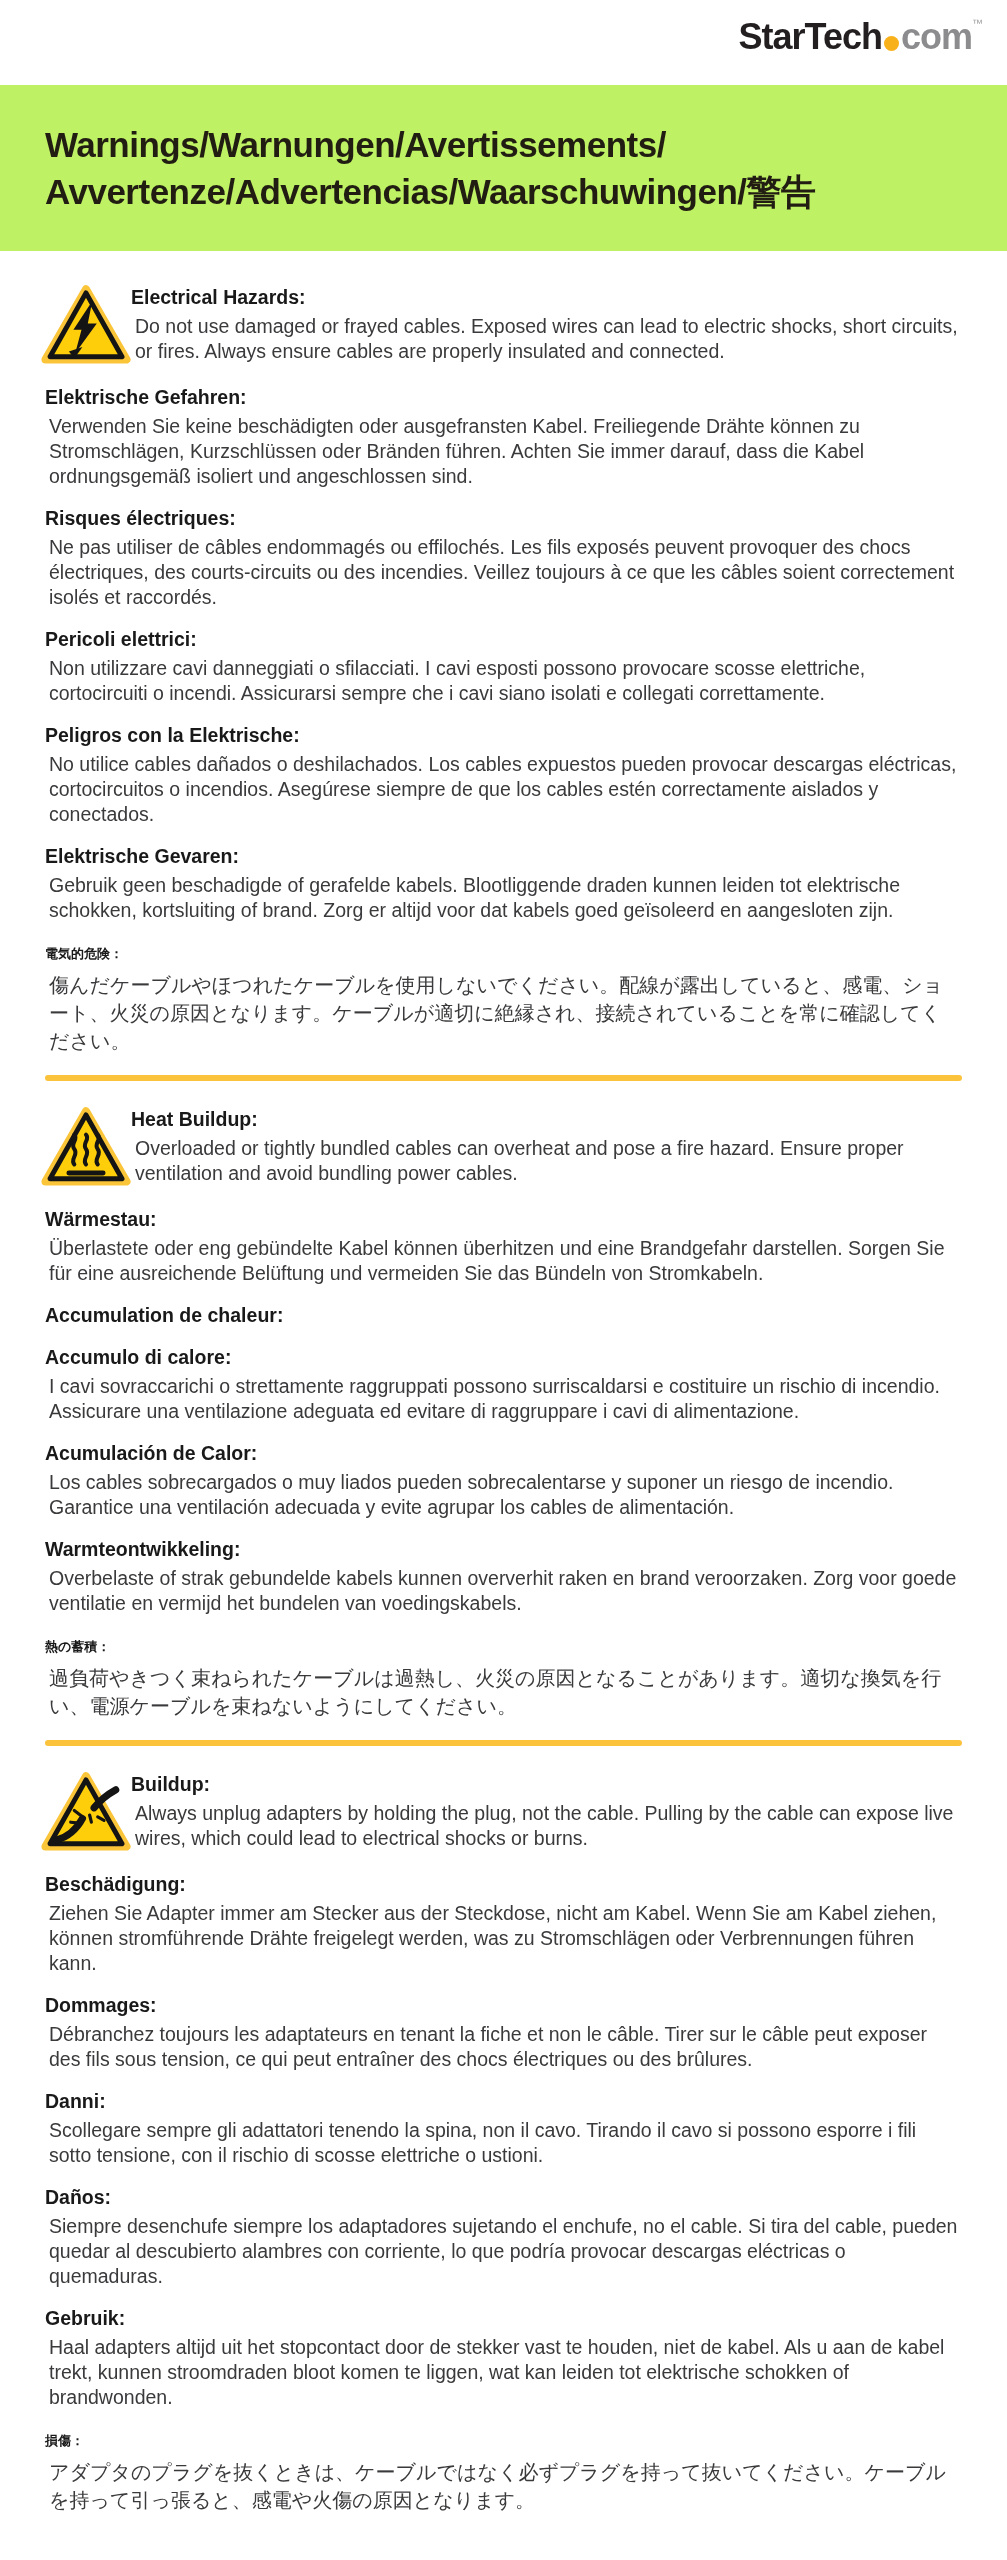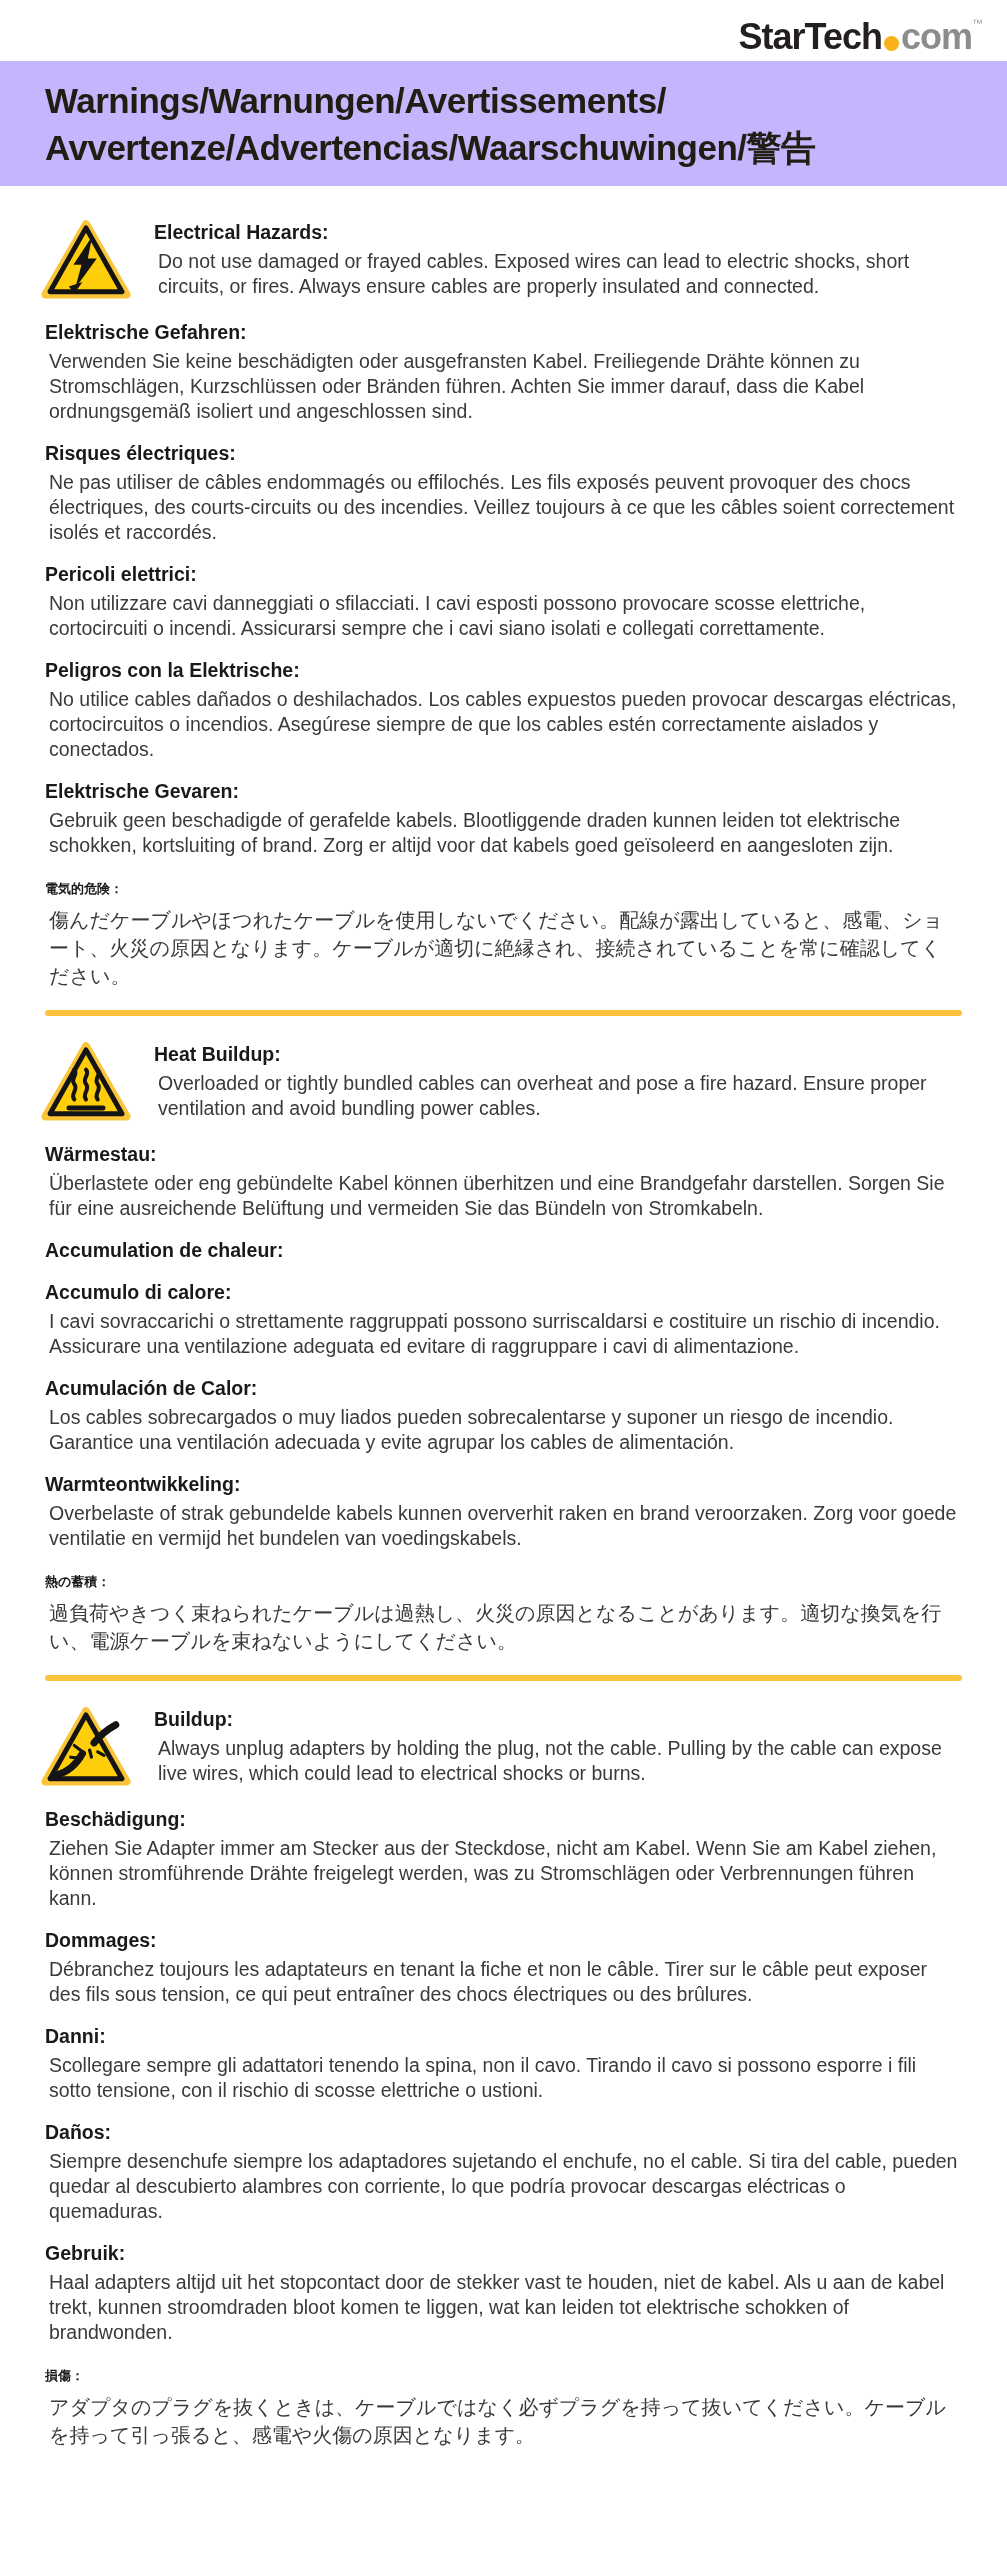--- a/index.html
+++ b/index.html
@@ -6,21 +6,21 @@
   body {
     width: 1007px;
     height: 2560px;
     background: #ffffff;
     overflow: hidden;
     font-family: "Liberation Sans", sans-serif;
     color: #3a3a3c;
   }
   
   .header {
-    height: 61px;
+    height: 85px;
     display: flex;
     justify-content: flex-end;
     align-items: flex-start;
     padding: 18px 24px 0 0;
     box-sizing: border-box;
   }
   .logo {
     font-size: 36px;
     font-weight: 700;
     letter-spacing: -1px;
@@ -39,40 +39,40 @@
   .logo .suffix { color: #8c8c8e; }
   .logo .tm {
     color: #9a9a9a;
     font-size: 11px;
     font-weight: 400;
     vertical-align: 22px;
     letter-spacing: 0;
   }
   
   .banner {
-    background: #c4b5fd;
-    height: 125px;
+    background: #bef264;
+    height: 166px;
     box-sizing: border-box;
     padding: 0 45px;
     display: flex;
     flex-direction: column;
     justify-content: center;
   }
   .banner h1 {
     margin: 0;
     font-size: 35px;
     line-height: 47px;
     font-weight: 700;
     color: #221d12;
     letter-spacing: -0.5px;
   }
   
   .content { padding: 0 45px; }
   .section { margin-top: 34px; }
-  .intro-row { display: flex; gap: 23px; align-items: flex-start; }
+  .intro-row { display: flex; gap: 0; align-items: flex-start; }
   .icon-wrap { flex: none; width: 90px; margin-left: -4px; margin-top: -2px; }
   .intro-text { flex: 1; }
   h2 {
     margin: 0 0 2px 0;
     font-size: 19.5px;
     line-height: 25px;
     font-weight: 700;
     color: #191919;
   }
   p {

